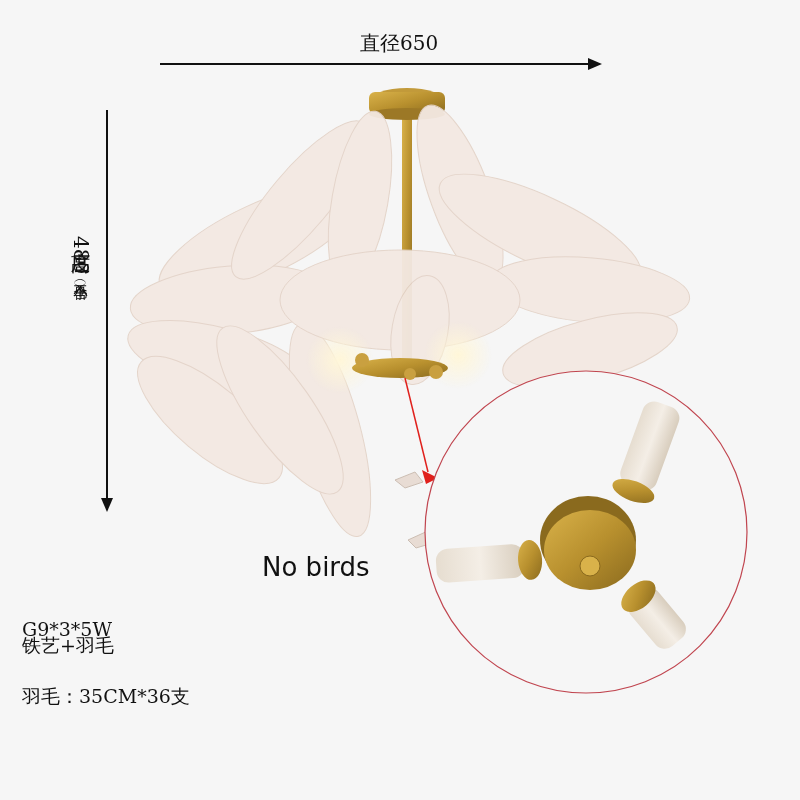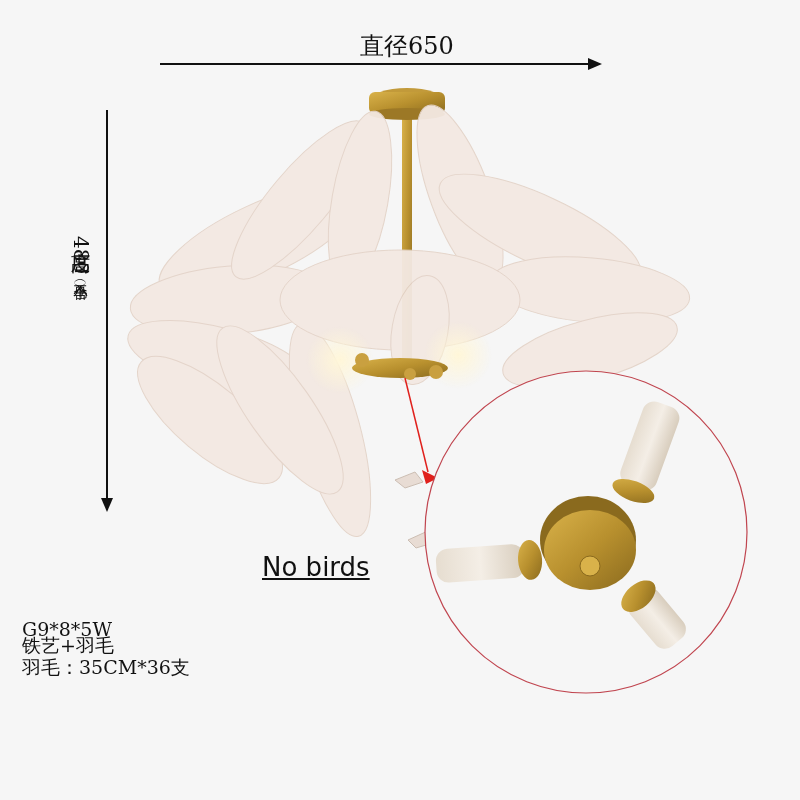--- a/index.html
+++ b/index.html
@@ -3,28 +3,28 @@
 <meta charset="utf-8">
 <style>
   html, body { margin: 0; padding: 0; }
   body {
     width: 800px; height: 800px; position: relative; overflow: hidden;
     background: #f6f6f6;
     font-family: "DejaVu Serif", "Liberation Serif", serif;
     color: #111;
   }
   .abs { position: absolute; }
-  .dim-h-label { left: 360px; top: 30px; font-size: 24px; letter-spacing: 0px; }
+  .dim-h-label { left: 360px; top: 30px; font-size: 20px; letter-spacing: 0px; }
   .dim-v-label {
     left: 68px; top: 236px; writing-mode: vertical-rl; font-size: 20px; line-height: 26px;
   }
   .dim-v-sub { font-size: 14px; }
   .no-birds {
     left: 262px; top: 552px; font-family: "DejaVu Sans", "Liberation Sans", sans-serif;
-    font-size: 26px; color: #111; text-decoration: underline;
+    font-size: 26px; color: #111;
   }
   .spec { left: 22px; font-size: 19px; }
   svg.art { position: absolute; left: 0; top: 0; }
 </style>
 </head>
 <body>
 
 <svg class="art" width="800" height="800" viewBox="0 0 800 800">
   <defs>
     <linearGradient id="brass" x1="0" y1="0" x2="1" y2="1">
@@ -119,15 +119,15 @@
 </svg>
 
 <div class="abs dim-h-label">直径650</div>
 
 <div class="abs dim-v-label">
   <span>高度480</span><span class="dim-v-sub">（不含小鸟）</span>
 </div>
 
 <div class="abs no-birds">No birds</div>
 
-<div class="abs spec" style="top:618px">G9*8*5W</div>
+<div class="abs spec" style="top:618px">G9*3*5W</div>
 <div class="abs spec" style="top:633px">铁艺+羽毛</div>
-<div class="abs spec" style="top:655px">羽毛：35CM*36支</div>
+<div class="abs spec" style="top:684px">羽毛：35CM*36支</div>
 
 </body></html>

